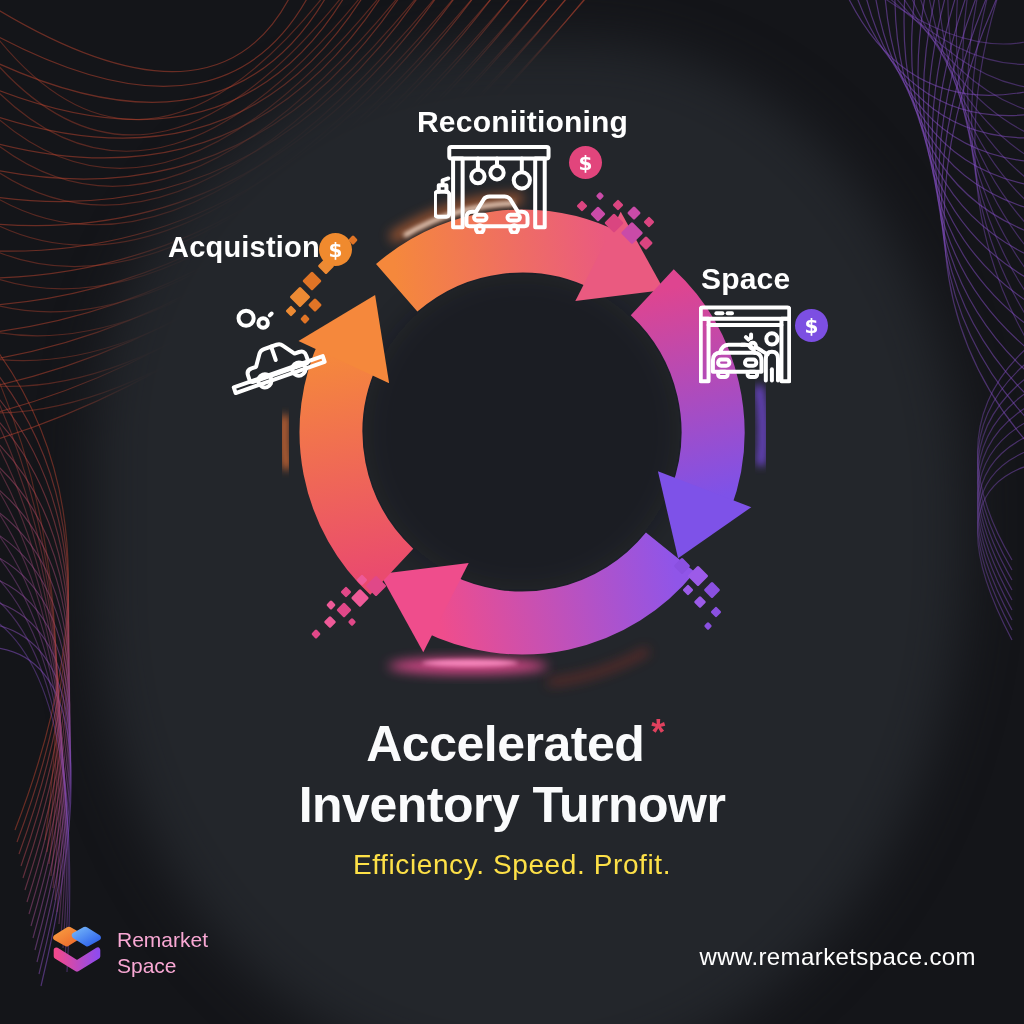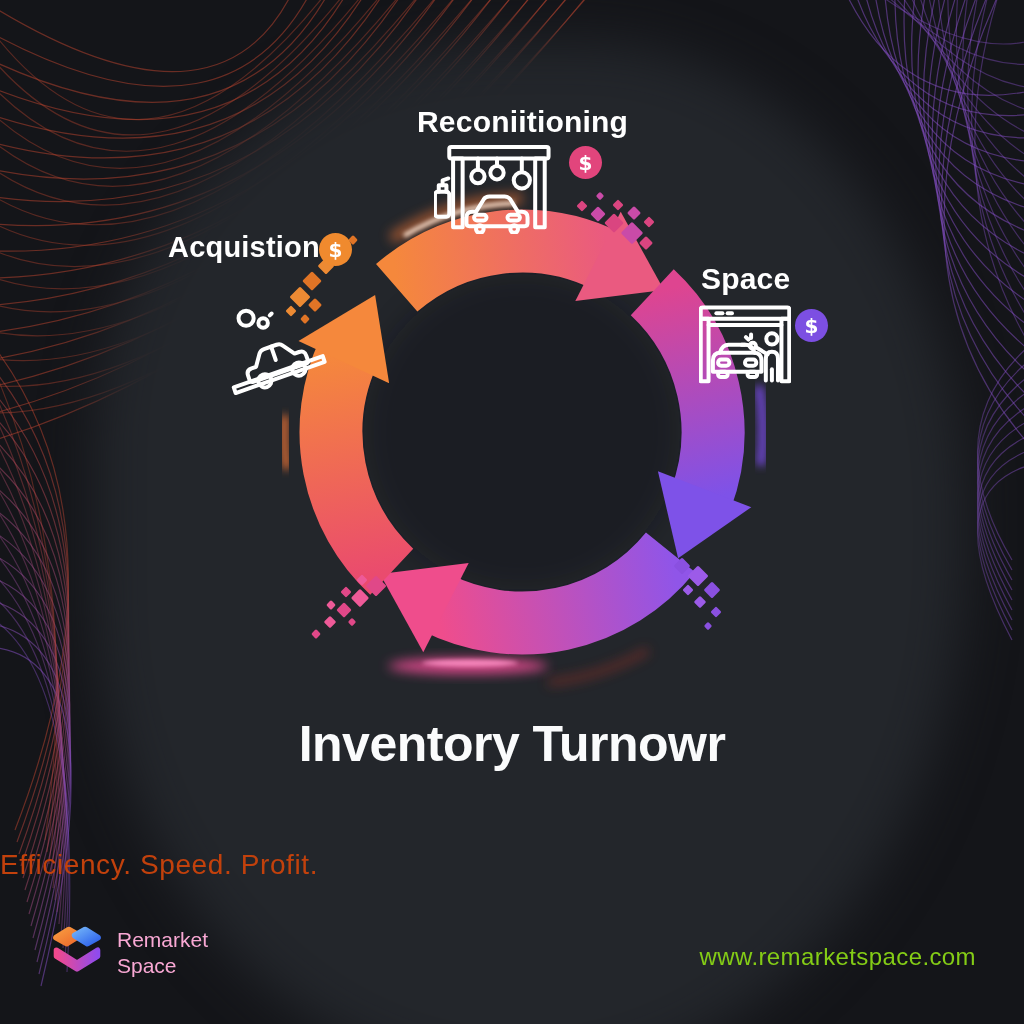--- a/index.html
+++ b/index.html
@@ -12,25 +12,25 @@
     filter:blur(26px);}
   .stage-label{position:absolute;color:#fff;font-weight:700;letter-spacing:.2px;}
   .badge{position:absolute;width:33px;height:33px;border-radius:50%;
     display:flex;align-items:center;justify-content:center;
     color:#fff;font-weight:700;font-size:20px;font-family:"DejaVu Sans",sans-serif;}
   .icon-svg{position:absolute;}
   .icon-svg *{vector-effect:non-scaling-stroke;}
   .title{position:absolute;left:0;right:0;top:716px;text-align:center;
     color:#fafbfc;font-weight:700;font-size:50px;line-height:56px;letter-spacing:-.5px;}
   .title .ast{display:inline-block;font-size:36px;position:relative;top:-16px;left:7px;}
-  .subtitle{position:absolute;left:0;right:0;top:849px;text-align:left;
-    color:#c2410c;font-size:28px;font-weight:400;letter-spacing:.6px;}
+  .subtitle{position:absolute;left:0;right:0;top:849px;text-align:center;
+    color:#fde047;font-size:28px;font-weight:400;letter-spacing:.6px;}
   .brand-text{position:absolute;left:117px;top:927px;color:#f9a8d4;
     font-size:21px;line-height:26px;font-weight:500;}
-  .site{position:absolute;right:48px;top:943px;color:#84cc16;
+  .site{position:absolute;right:48px;top:943px;color:#ffffff;
     font-size:24px;font-weight:400;letter-spacing:.4px;}
   .logo{position:absolute;left:48px;top:921px;}
 </style>
 </head>
 <body>
 
 <div class="canvas" style="background: rgb(20, 21, 25);">
 
   <svg class="layer" id="mesh" width="1024" height="1024">
       <path d="M-5,8 Q230,150 300,-25" fill="none" stroke="#BF4530" stroke-opacity="0.5" stroke-width="1.2"></path>
@@ -284,20 +284,21 @@
     <rect x="56" y="78" width="11" height="6" rx="3"></rect>
     <circle cx="84" cy="40" r="6.5"></circle>
     <path d="M77,88 v-25 q0,-8 7,-8 q7,0 7,8 v25"></path>
     <line x1="84" y1="75" x2="84" y2="88"></line>
     <path d="M79,58 L66,50"></path>
     <circle cx="62" cy="48" r="3.5"></circle>
     <path d="M57,41 l-3,-3 M60,39 l0,-4 M53,47 l-4,0"></path>
   </svg>
 
   <div class="title">
+    <div><span>Accelerated</span><span class="ast" style="color: rgb(224, 65, 94);">*</span></div>
     <div>Inventory Turnowr</div>
   </div>
   <div class="subtitle">Efficiency. Speed. Profit.</div>
 
   <svg class="logo" width="58" height="58" viewBox="0 0 56 56">
     <defs>
       <linearGradient id="lgO" x1="0" y1="0" x2="1" y2="1">
           <stop offset="0" stop-color="#F79A40"></stop>
           <stop offset="1" stop-color="#ED6A2C"></stop>
         </linearGradient>

